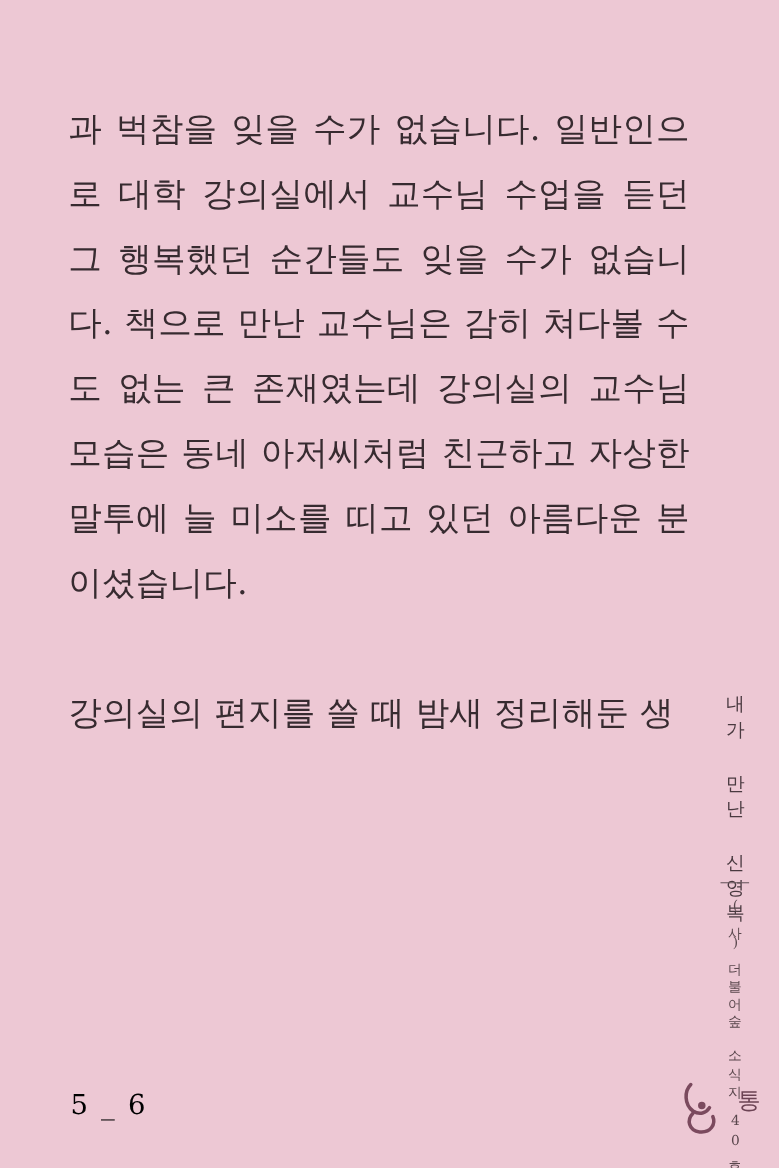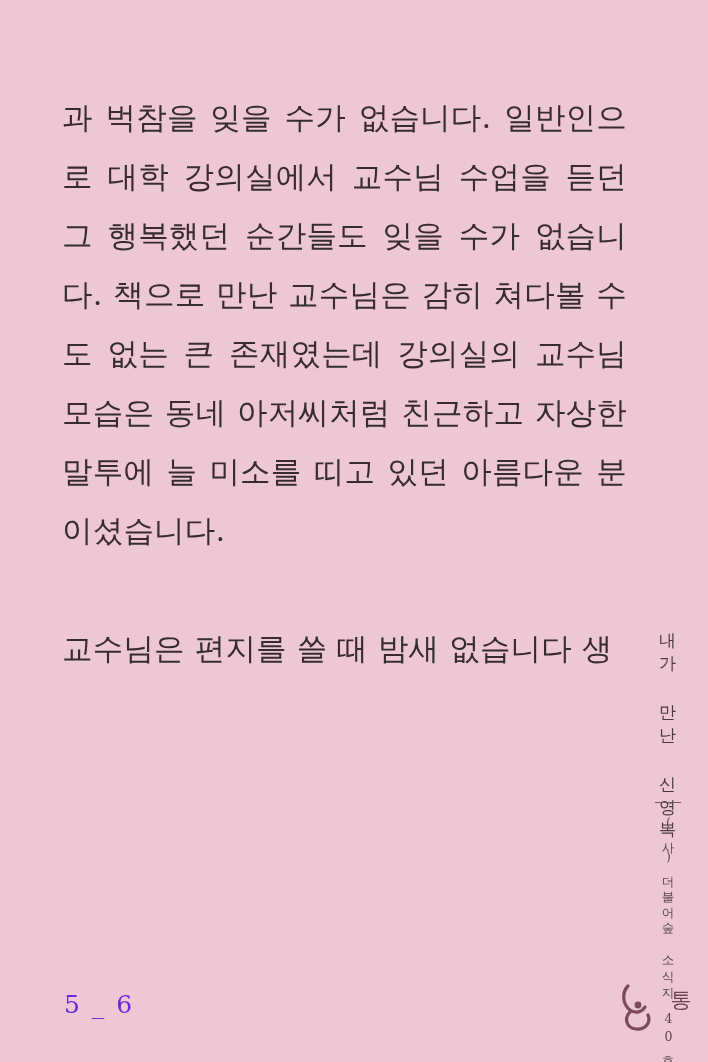--- a/index.html
+++ b/index.html
@@ -48,21 +48,21 @@
     text-align: left;
   }
 
   
   .page-number {
     position: absolute;
     left: 64px;
     top: 990px;
     font-size: 25px;
     letter-spacing: 2px;
-    color: #6d28d9;
+    color: #000000;
     font-family: "DejaVu Serif", "Liberation Serif", serif;
   }
 
   
   .side-rail {
     position: absolute;
     right: 18px;
     top: 620px;
     width: 44px;
     display: flex;
@@ -132,21 +132,21 @@
   }
   .logo-svg { display:block; }
 </style>
 </head>
 <body style="background: rgb(237, 200, 212);">
 
 <div class="page">
 
   <div class="body-text">
     <p class="para">과 벅참을 잊을 수가 없습니다. 일반인으로 대학 강의실에서 교수님 수업을 듣던 그 행복했던 순간들도 잊을 수가 없습니다. 책으로 만난 교수님은 감히 쳐다볼 수도 없는 큰 존재였는데 강의실의 교수님 모습은 동네 아저씨처럼 친근하고 자상한 말투에 늘 미소를  띠고 있던 아름다운 분이셨습니다.</p>
-    <p class="para last">교수님은 편지를 쓸 때 밤새 없습니다 생</p>
+    <p class="para last">강의실의 편지를 쓸 때 밤새 정리해둔 생</p>
   </div>
 
   <div class="page-number">5 _ 6</div>
 
   <div class="side-rail">
     <div class="side-title">내가 만난 신영복</div>
     <div class="rail-divider"></div>
     <div class="side-sub">(사)더불어숲 소식지 40호</div>
   </div>
 

